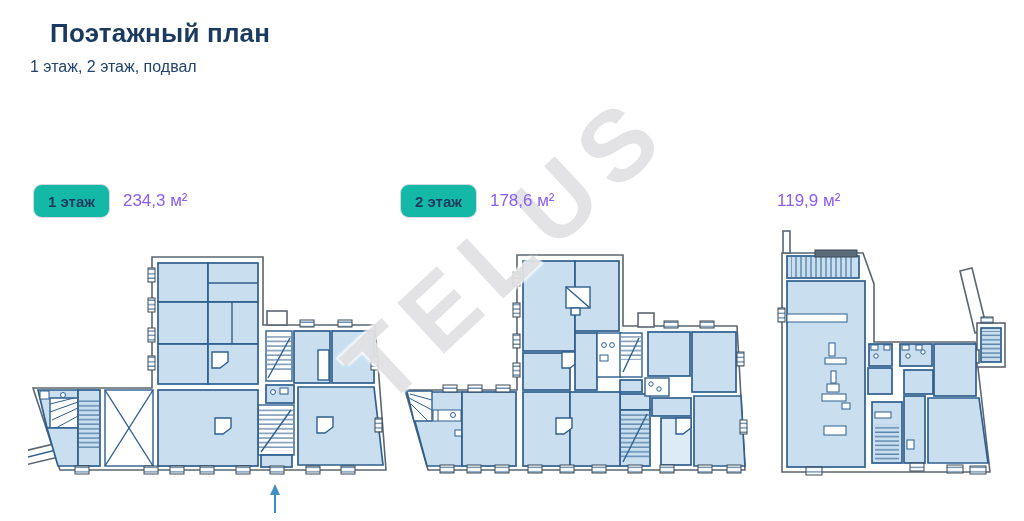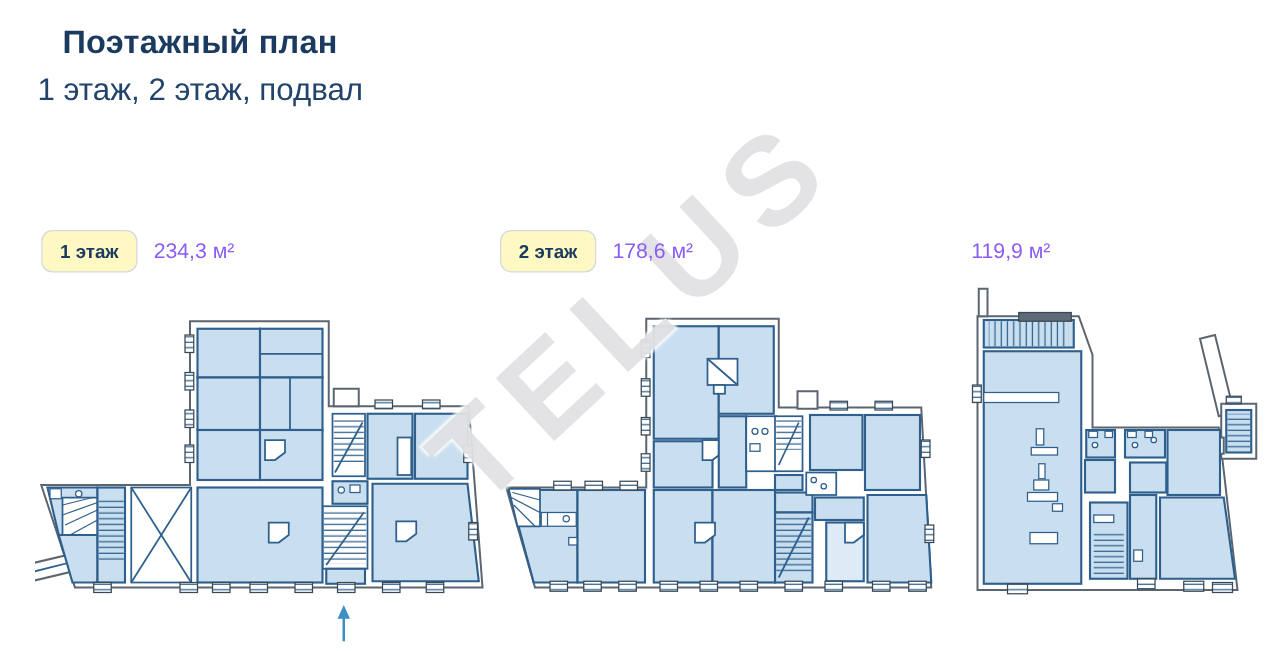--- a/index.html
+++ b/index.html
@@ -5,28 +5,28 @@
   html,body{margin:0;padding:0;}
   body{
     width:1024px;height:521px;position:relative;overflow:hidden;background:#ffffff;
     font-family:"Liberation Sans","DejaVu Sans",sans-serif;
   }
   .abs{position:absolute;}
   #page-title{
     left:30px;top:18px;font-size:26px;font-weight:700;color:#1b3a5f;z-index:4;letter-spacing:.2px;margin-left:20px;
   }
   #page-subtitle{
-    left:30px;top:58px;font-size:25px;font-weight:400;color:#22436b;z-index:4;
+    left:30px;top:58px;font-size:16px;font-weight:400;color:#22436b;z-index:4;
   }
   .floor-header{
     display:flex;align-items:center;gap:13px;z-index:4;position:absolute;top:184px;height:34px;
   }
   .chip{
     display:inline-flex;align-items:center;justify-content:center;
-    padding:0 14px;height:34px;border:1px solid #d4d9df;border-radius:9px;background:#fef9c3;
+    padding:0 14px;height:34px;border:1px solid #d4d9df;border-radius:9px;background:#14b8a6;
     color:#1b3a5f;font-size:15px;font-weight:600;cursor:pointer;
     font-family:"Liberation Sans","DejaVu Sans",sans-serif;
   }
   .area{font-size:17px;font-weight:400;color:#8b5cf6;}
   #watermark{
     left:246px;top:178px;width:520px;height:140px;display:flex;align-items:center;justify-content:center;
     transform:rotate(-43deg);z-index:2;pointer-events:none;
     font-size:100px;font-weight:700;letter-spacing:14px;color:#e2e2e4;
     text-shadow:2px 2px 2px rgba(255,255,255,.85), -2px -2px 2px rgba(255,255,255,.85);
     opacity:.95;

